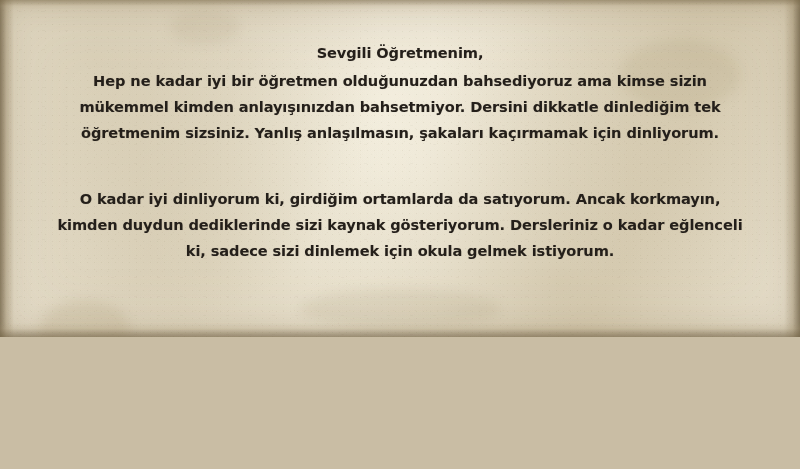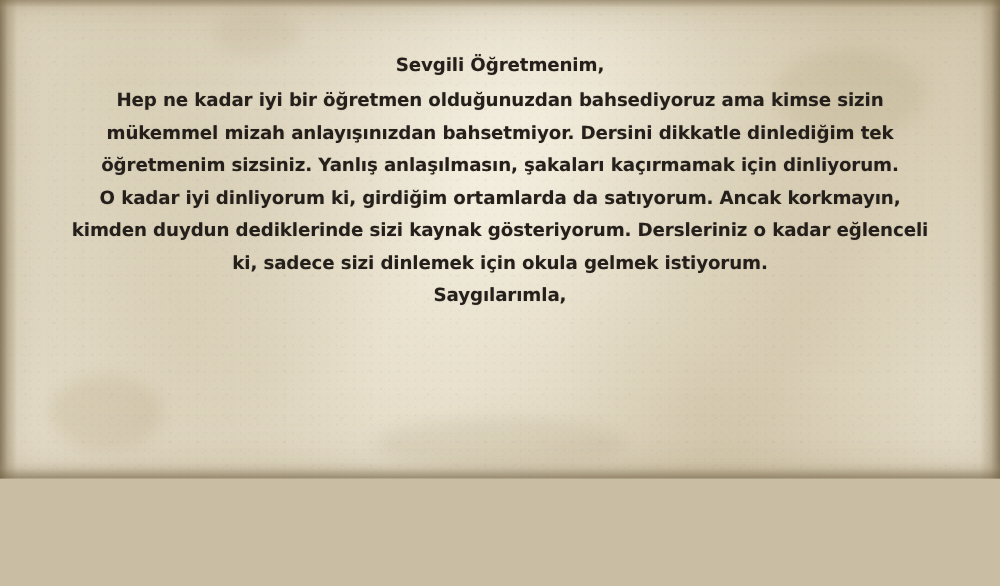--- a/index.html
+++ b/index.html
@@ -10,21 +10,21 @@
     width: 800px;
     height: 469px;
     overflow: hidden;
     font-family: "Liberation Sans", sans-serif;
     background: #c9bda4;
   }
 
   #letter-page {
     position: relative;
     width: 800px;
-    height: 383px;
+    height: 337px;
     box-sizing: border-box;
     background-color: #e8e1cf;
     background-image:
       radial-gradient(circle at 12% 18%, rgba(176,160,122,0.30) 0%, rgba(176,160,122,0) 38%),
       radial-gradient(circle at 86% 12%, rgba(168,150,110,0.26) 0%, rgba(168,150,110,0) 34%),
       radial-gradient(circle at 70% 84%, rgba(170,152,112,0.28) 0%, rgba(170,152,112,0) 40%),
       radial-gradient(circle at 26% 78%, rgba(182,166,128,0.24) 0%, rgba(182,166,128,0) 36%),
       radial-gradient(circle at 48% 50%, rgba(255,252,240,0.55) 0%, rgba(255,252,240,0) 55%),
       linear-gradient(115deg, #efe9d8 0%, #e6decb 28%, #ece5d3 52%, #e2d9c3 78%, #eae3d1 100%);
     overflow: hidden;
@@ -109,21 +109,21 @@
 
   #letter-salutation {
     margin-bottom: 2px;
   }
 
   .para {
     margin: 0 auto;
   }
   #para-1 { max-width: 700px; }
   #para-2 { max-width: 710px; }
-  #para-3 { max-width: 700px; }
+  #para-3 { max-width: 700px; margin-top: 40px; }
   #para-4 { max-width: 690px; }
 
   #letter-closing {
     margin-top: 0px;
   }
 </style>
 </head>
 <body>
 
 <div id="letter-page">
@@ -140,21 +140,20 @@
   <div class="edge edge-top"></div>
   <div class="edge edge-bottom"></div>
 
   <div id="paper-edges"></div>
 
   <div id="letter-body">
 
     <div class="letter-line" id="letter-salutation">Sevgili Öğretmenim,</div>
 
 
-    <div class="letter-line para" id="para-2">Hep ne kadar iyi bir öğretmen olduğunuzdan bahsediyoruz ama kimse sizin mükemmel mizah anlayışınızdan bahsetmiyor. Dersini dikkatle dinlediğim tek öğretmenim sizsiniz. Yanlış anlaşılmasın, şakaları kaçırmamak için dinliyorum.</div>
+    <div class="letter-line para" id="para-2">Hep ne kadar iyi bir öğretmen olduğunuzdan bahsediyoruz ama kimse sizin mükemmel kimden anlayışınızdan bahsetmiyor. Dersini dikkatle dinlediğim tek öğretmenim sizsiniz. Yanlış anlaşılmasın, şakaları kaçırmamak için dinliyorum.</div>
 
     <div class="letter-line para" id="para-3">O kadar iyi dinliyorum ki, girdiğim ortamlarda da satıyorum. Ancak korkmayın, kimden duydun dediklerinde sizi kaynak gösteriyorum. Dersleriniz o kadar eğlenceli ki, sadece sizi dinlemek için okula gelmek istiyorum.</div>
 
 
-    <div class="letter-line" id="letter-closing">Saygılarımla,</div>
 
   </div>
 </div>
 
 </body></html>

